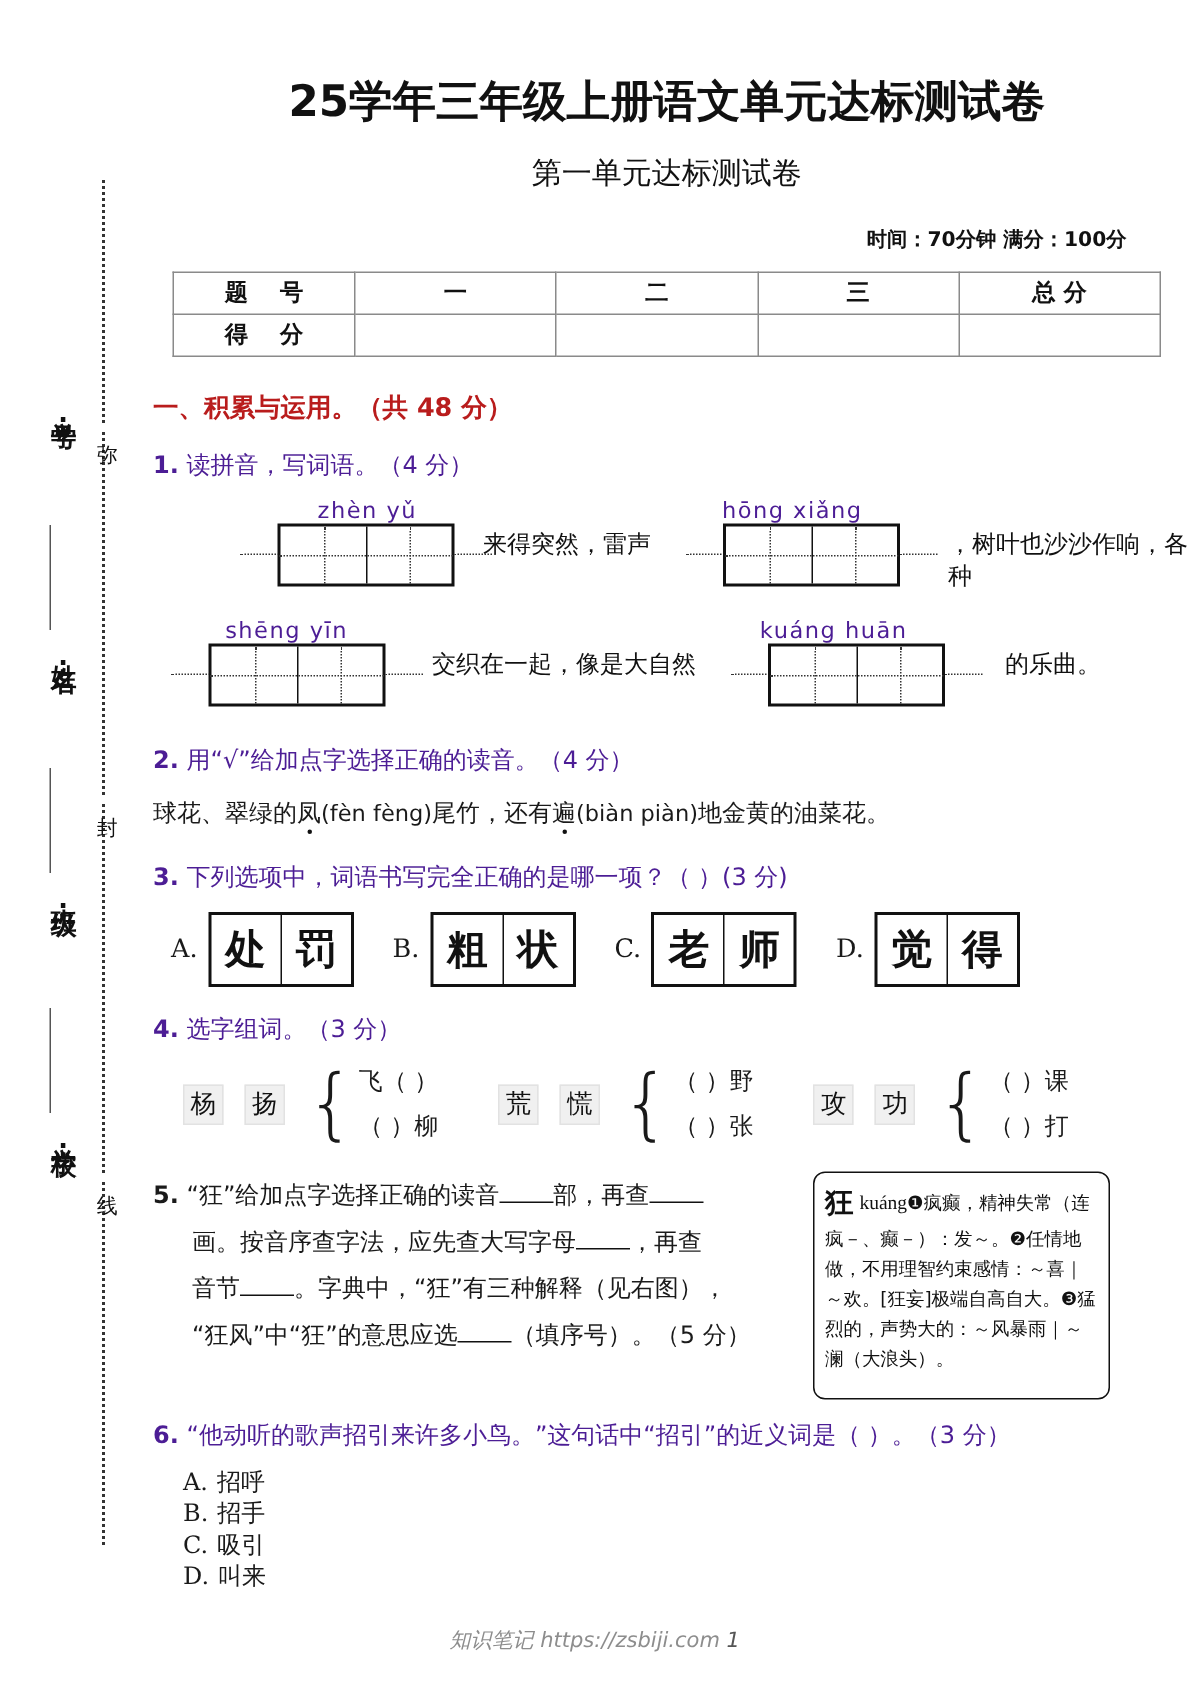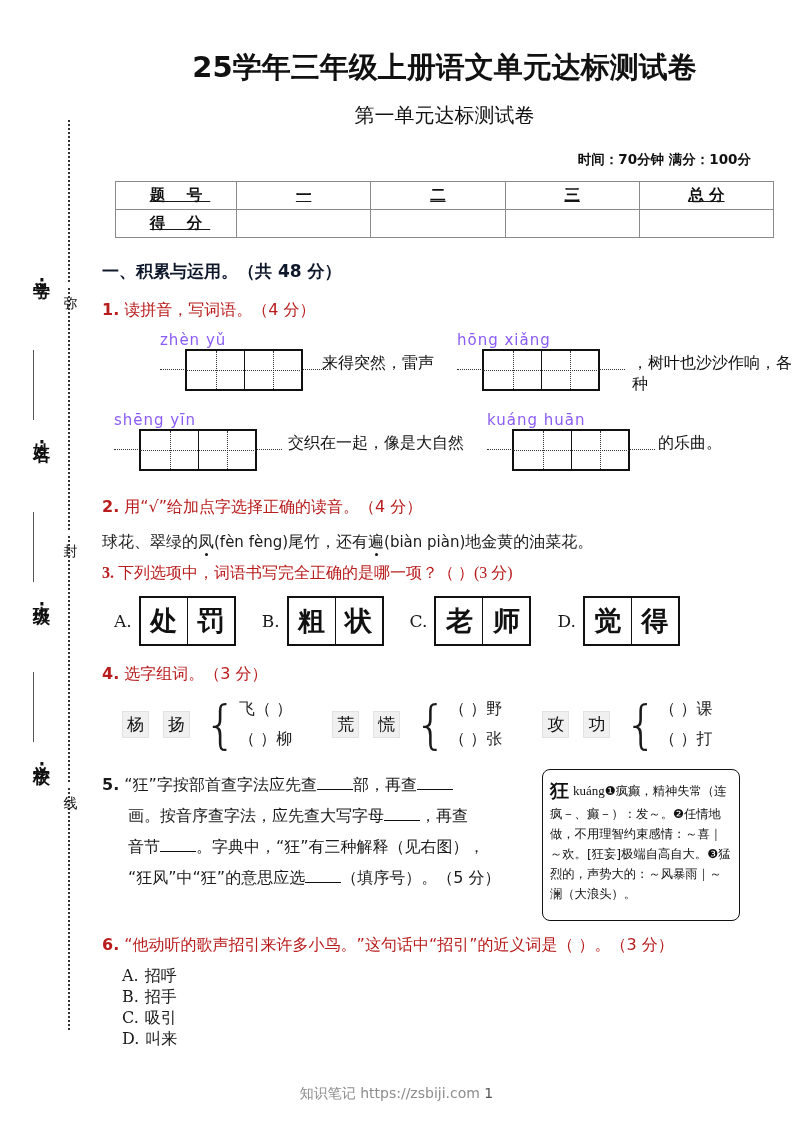--- a/index.html
+++ b/index.html
@@ -96,59 +96,58 @@
     padding-right: 42px;
     color: #111;
   }
 
   
   table.score {
     border-collapse: collapse;
     margin: 12px auto 0 auto;
     width: 659px;
     table-layout: fixed;
-    text-decoration: underline;
   }
   table.score td {
     border: 1px solid #8a8a8a;
     height: 25px;
     text-align: center;
     font-size: 15.5px;
     font-weight: bold;
     color: #111;
   }
   td.hdr { width: 118px; letter-spacing: 8px; text-indent: 8px; }
 
   
   .sec-title {
     font-size: 17px;
     font-weight: bold;
     margin: 22px 0 0 6px;
-    color: #0f172a;
+    color: #b91c1c;
   }
   .q {
     margin-left: 6px;
     margin-top: 15px;
     font-size: 16px;
     line-height: 1.55;
-    color: #b91c1c;
+    color: #4c1d95;
   }
   .qnum { font-weight: bold; font-size: 16px; }
   .qtext { font-weight: normal; }
 
   
   .pyrow { margin-top: 8px; position: relative; height: 62px; }
   .pygroup { position: absolute; }
   .pylabel {
     font-size: 15px;
     letter-spacing: 1px;
-    text-align: left;
+    text-align: right;
     height: 18px;
     font-family: "DejaVu Sans", sans-serif;
-    color: #8b5cf6;
+    color: #4c1d95;
   }
   .tzg {
     display: inline-block;
     position: relative;
     border: 2.2px solid #111;
     height: 42px;
     background: #fff;
     box-sizing: border-box;
     vertical-align: middle;
   }
@@ -276,20 +275,21 @@
   .q6opts .lt { font-family: "DejaVu Serif", serif; margin-right: 6px; }
 
   
   .footer {
     position: absolute;
     left: 0; right: 0;
     bottom: 18px;
     text-align: center;
     font-size: 14px;
     color: #8d8d8d;
+    font-style: italic;
   }
   .footer .pg { color: #555; }
 </style>
 </head>
 <body>
 
 <div id="page">
 
   <div class="margin-col">
     <div class="vlabel" style="top:268px;">学号:</div>
@@ -360,36 +360,36 @@
         <div class="pylabel" style="width:118px;">shēng  yīn</div>
         <span class="lead-dot"></span><span class="tzg" style="width:118px;"><span class="vdiv"></span><span class="vdot" style="left:25%"></span><span class="vdot" style="left:75%"></span><span class="hdot"></span></span><span class="tail-dot"></span>
       </div>
       <div class="pygroup" style="left:186px; top:22px;">
         <span class="inline-txt">交织在一起，像是大自然</span>
       </div>
       <div class="pygroup" style="left:385px; top:0;">
         <div class="pylabel" style="width:118px;">kuáng huān</div>
         <span class="lead-dot"></span><span class="tzg" style="width:118px;"><span class="vdiv"></span><span class="vdot" style="left:25%"></span><span class="vdot" style="left:75%"></span><span class="hdot"></span></span><span class="tail-dot"></span>
       </div>
-      <div class="pygroup" style="left:556px; top:22px;">
+      <div class="pygroup" style="left:568px; top:22px;">
         <span class="inline-txt">的乐曲。</span>
       </div>
     </div>
 
     <div class="q" style="margin-top:18px;">
       <span class="qnum">2.</span>
       <span class="qtext">用“√”给加点字选择正确的读音。（4 分）</span>
     </div>
     <div class="q2body" style="margin-left:6px;">
       <div>
         <span>球花、翠绿的</span><span class="dotu">凤</span><span class="py">(fèn   fèng)</span><span>尾竹，还有</span><span class="dotu">遍</span><span class="py">(biàn   piàn)</span><span>地金黄的油菜花。</span>
       </div>
     </div>
 
-    <div class="q" style="margin-top:4px;font-family:Liberation Serif, serif;">
+    <div class="q" style="margin-top:16px;">
       <span class="qnum">3.</span>
       <span class="qtext">下列选项中，词语书写完全正确的是哪一项？（    ）(3 分)</span>
     </div>
     <div class="opt-row" style="padding-left:18px;">
       <div class="opt-item">
         <span class="opt-letter">A.</span>
         <span class="cbox">
           <span>处</span>
           <span>罚</span>
         </span>
@@ -448,21 +448,21 @@
           <div>（     ）课</div>
           <div>（     ）打</div>
         </span>
       </div>
     </div>
 
     <div class="q5wrap">
       <div class="q5text">
         <div>
           <span class="qnum">5.</span>
-          <span>“狂”字按部首查字法应先查</span><span class="ul"></span><span>部，再查</span><span class="ul"></span>
+          <span>“狂”给加点字选择正确的读音</span><span class="ul"></span><span>部，再查</span><span class="ul"></span>
         </div>
         <div class="cont">
           <span>画。按音序查字法，应先查大写字母</span><span class="ul"></span><span>，再查</span>
         </div>
         <div class="cont">
           <span>音节</span><span class="ul"></span><span>。字典中，“狂”有三种解释（见右图），</span>
         </div>
         <div class="cont">
           <span>“狂风”中“狂”的意思应选</span><span class="ul"></span><span>（填序号）。（5 分）</span>
         </div>

